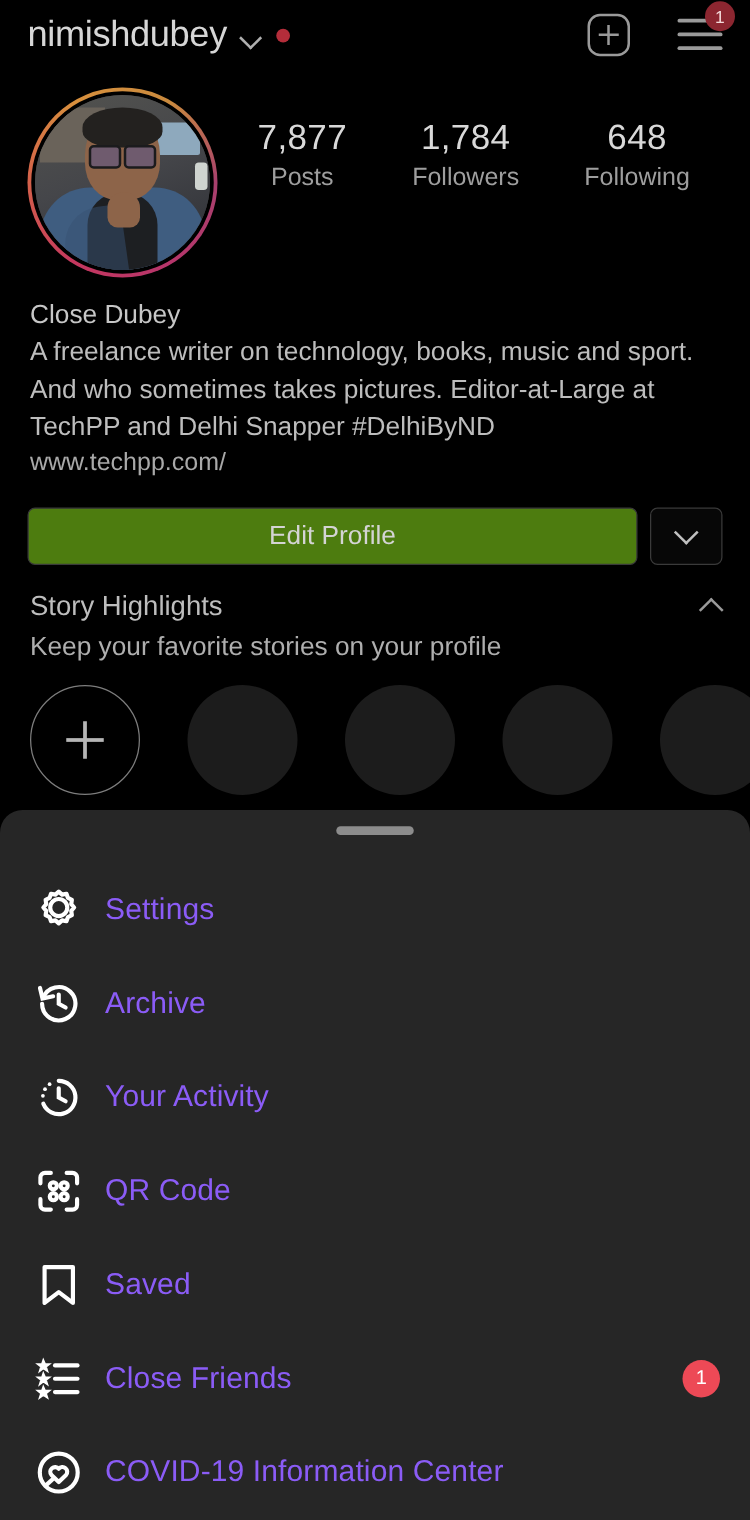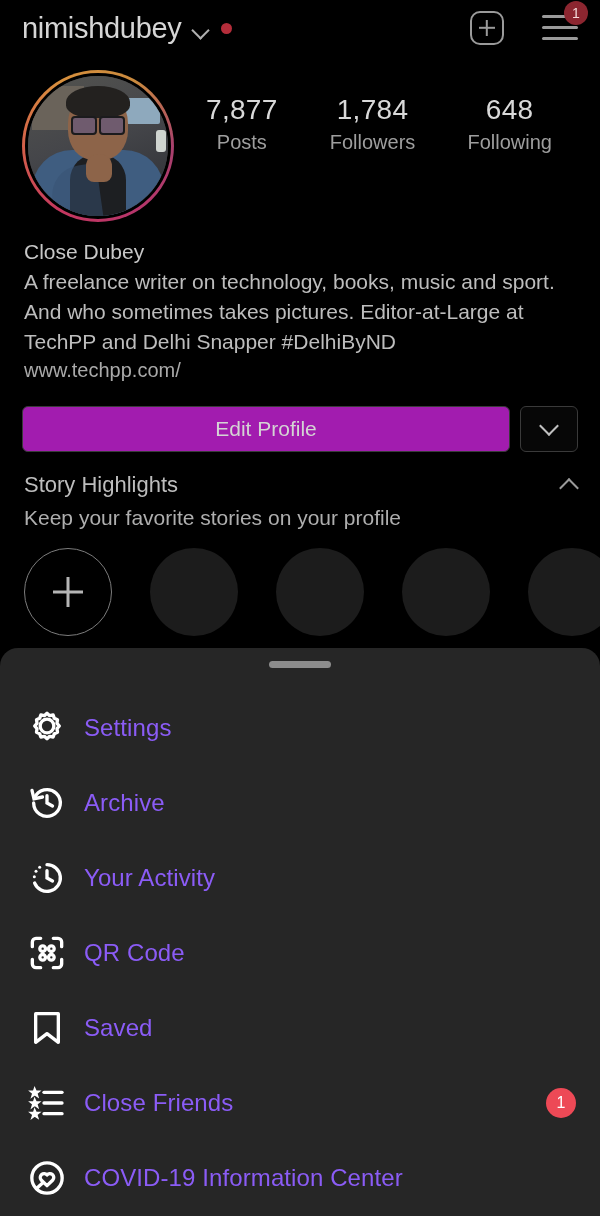--- a/index.html
+++ b/index.html
@@ -105,21 +105,21 @@
   .bio { padding:18px 24px 0 24px; }
   .bio-name { font-size:21px; color:#c7c7c7; margin-bottom:3px; }
   .bio-line { font-size:21px; color:#bdbdbd; line-height:30px; }
   .bio-link { font-size:20px; color:#a9a9a9; margin-top:2px; }
 
   
   .actions { display:flex; gap:10px; padding:24px 22px 0 22px; }
   .edit-btn {
     flex:1; height:46px; border:1px solid #3a3a3a; border-radius:6px;
     display:flex; align-items:center; justify-content:center;
-    font-size:21px; color:#d4d4d4; background:#a21caf;
+    font-size:21px; color:#d4d4d4; background:#4d7c0f;
   }
   .drop-btn {
     width:58px; height:46px; border:1px solid #3a3a3a; border-radius:6px;
     display:flex; align-items:center; justify-content:center; background:#070707;
   }
   .chev-dn {
     width:14px; height:14px; margin-top:-6px;
     border-right:2.4px solid #c0c0c0; border-bottom:2.4px solid #c0c0c0;
     transform:rotate(45deg);
   }

